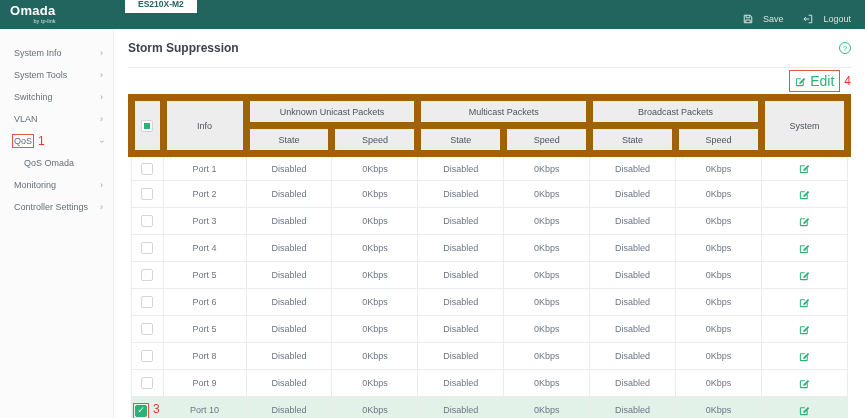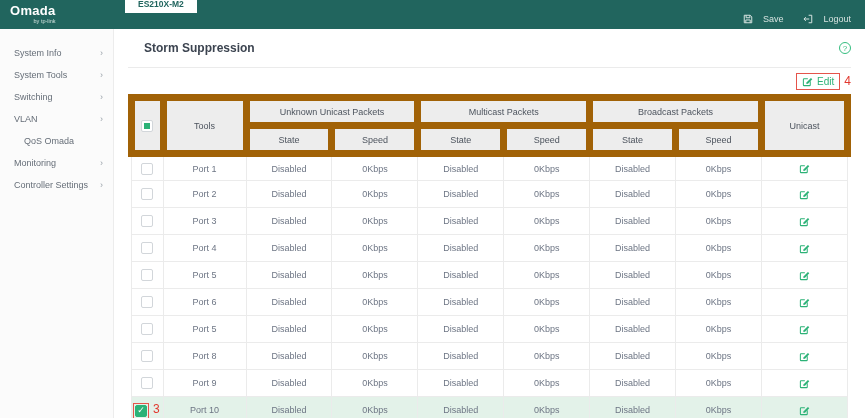--- a/index.html
+++ b/index.html
@@ -30,26 +30,26 @@
   .chev { margin-left:auto; color:#9aa2aa; font-size:9px; line-height:1; }
   .chev.down { transform:rotate(90deg); }
 
   
   .red-box { outline:1.4px solid #e5544b; outline-offset:1px; }
   .annot { color:#e2382e; font-size:12px; font-weight:500; margin-left:6px; line-height:1; }
 
   
   .content { flex:1; padding:0 14px; position:relative; }
   .page-head { height:38px; display:flex; align-items:center; }
-  .page-title { font-size:12px; color:#3c4450;margin-left:16px; }
+  .page-title { font-size:12px; color:#3c4450; }
   .help { margin-left:auto; width:12px; height:12px; border:1px solid #35bd7f; border-radius:50%;
     color:#35bd7f; font-size:8px; display:flex; align-items:center; justify-content:center; cursor:pointer; }
   .divider { border:none; border-top:1px solid #ebebeb; }
   .toolbar { height:26px; display:flex; align-items:center; justify-content:flex-end; }
-  .edit-btn { display:flex; align-items:center; gap:4px; color:#2cb277; font-size:10px;
+  .edit-btn { display:flex; align-items:center; gap:4px; color:#2cb277; font-size:14px;
     cursor:pointer; padding:1px 4px; }
   .edit-btn svg { display:block; }
 
   
   table { width:100%; border-collapse:collapse; table-layout:fixed; font-size:9px; color:#6d7584; }
   th { background:#ededed; color:#4d545e; font-weight:normal; border:7px solid #a16207;
     text-align:center; }
   thead tr { height:28px; }
   td { border:1px solid #ebebeb; text-align:center; height:27px; }
   tr.selected td { background:#e3f2e9; }
@@ -109,20 +109,25 @@
         <span class="chev">›</span>
       </div>
       <div class="side-item">
         <span>Switching</span>
         <span class="chev">›</span>
       </div>
       <div class="side-item">
         <span>VLAN</span>
         <span class="chev">›</span>
       </div>
+      <div class="side-item">
+        <span class="red-box">QoS</span>
+        <span class="annot">1</span>
+        <span class="chev down">›</span>
+      </div>
       <div class="side-item sub">
         <span>QoS Omada</span>
       </div>
       <div class="side-item">
         <span>Monitoring</span>
         <span class="chev">›</span>
       </div>
       <div class="side-item">
         <span>Controller Settings</span>
         <span class="chev">›</span>
@@ -158,25 +163,25 @@
         <col class="col-val">
           <col class="col-val">
           <col class="col-val">
         <col class="col-act">
       </colgroup>
       <thead>
         <tr>
           <th rowspan="2">
             <span class="cb partial"></span>
           </th>
-          <th rowspan="2">Tools</th>
+          <th rowspan="2">Info</th>
           <th colspan="2">Unknown Unicast Packets</th>
           <th colspan="2">Multicast Packets</th>
           <th colspan="2">Broadcast Packets</th>
-          <th rowspan="2">Unicast</th>
+          <th rowspan="2">System</th>
         </tr>
         <tr>
           <th>State</th>
           <th>Speed</th>
           <th>State</th>
           <th>Speed</th>
           <th>State</th>
           <th>Speed</th>
         </tr>
       </thead>

